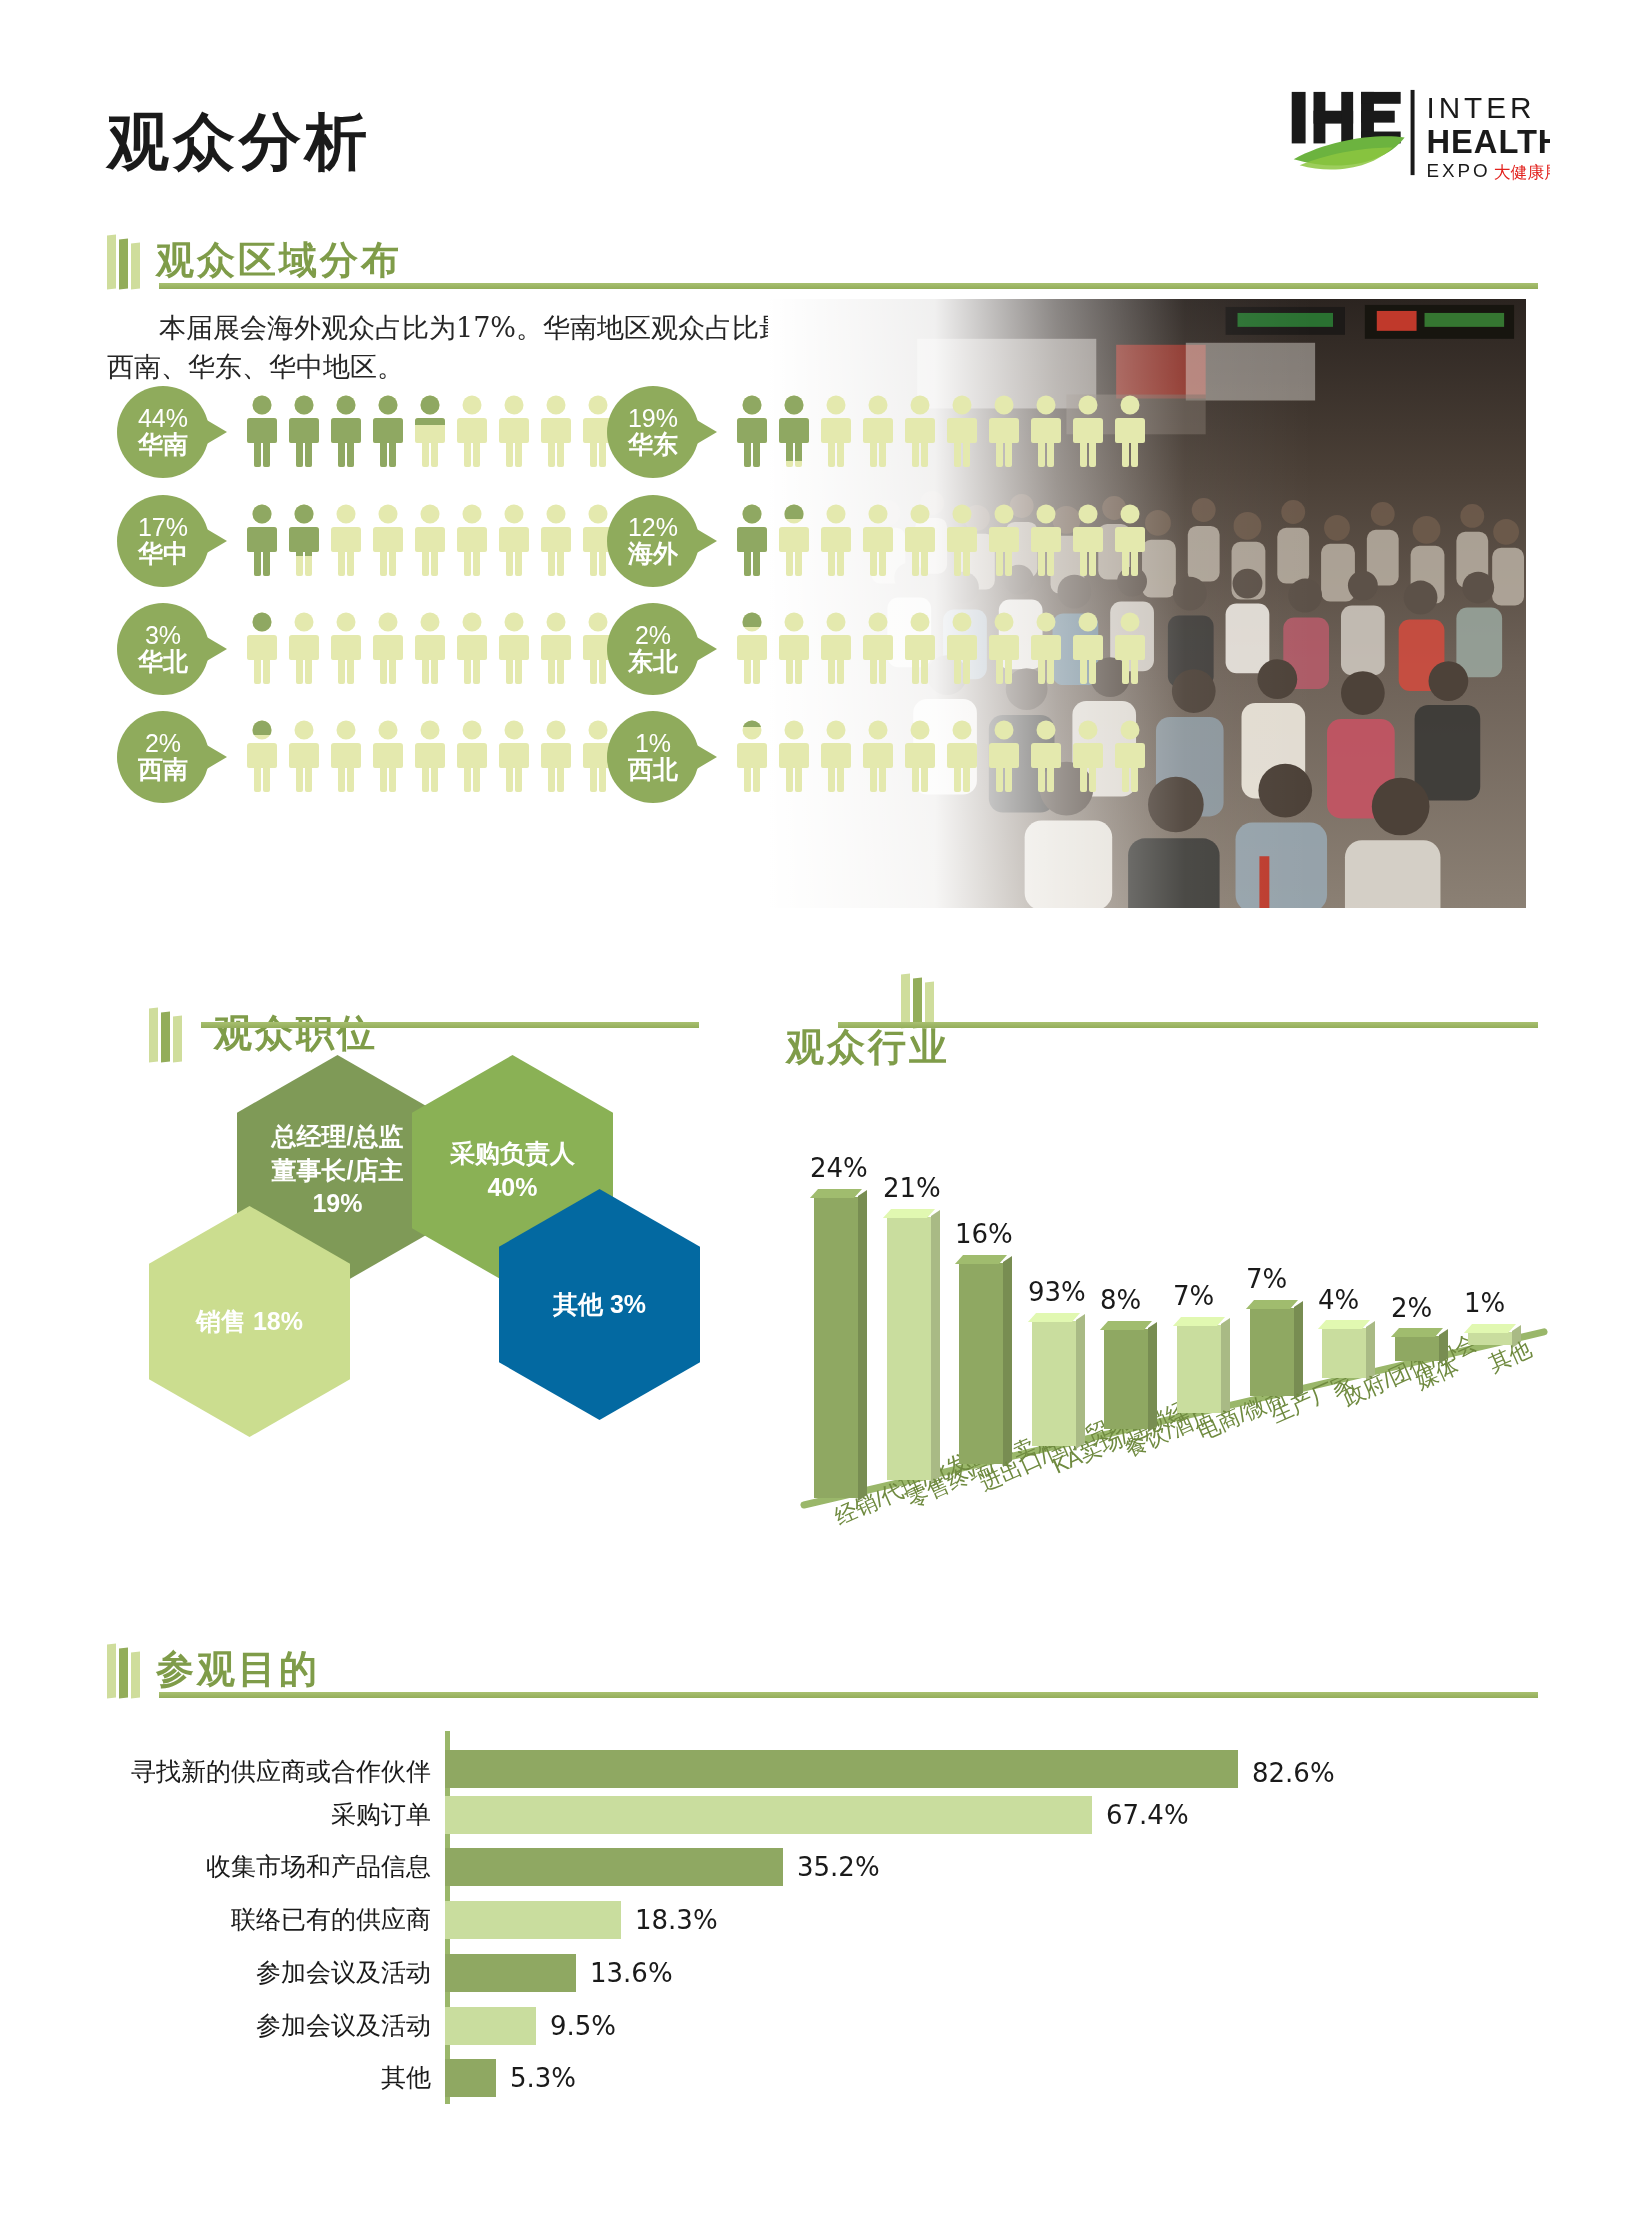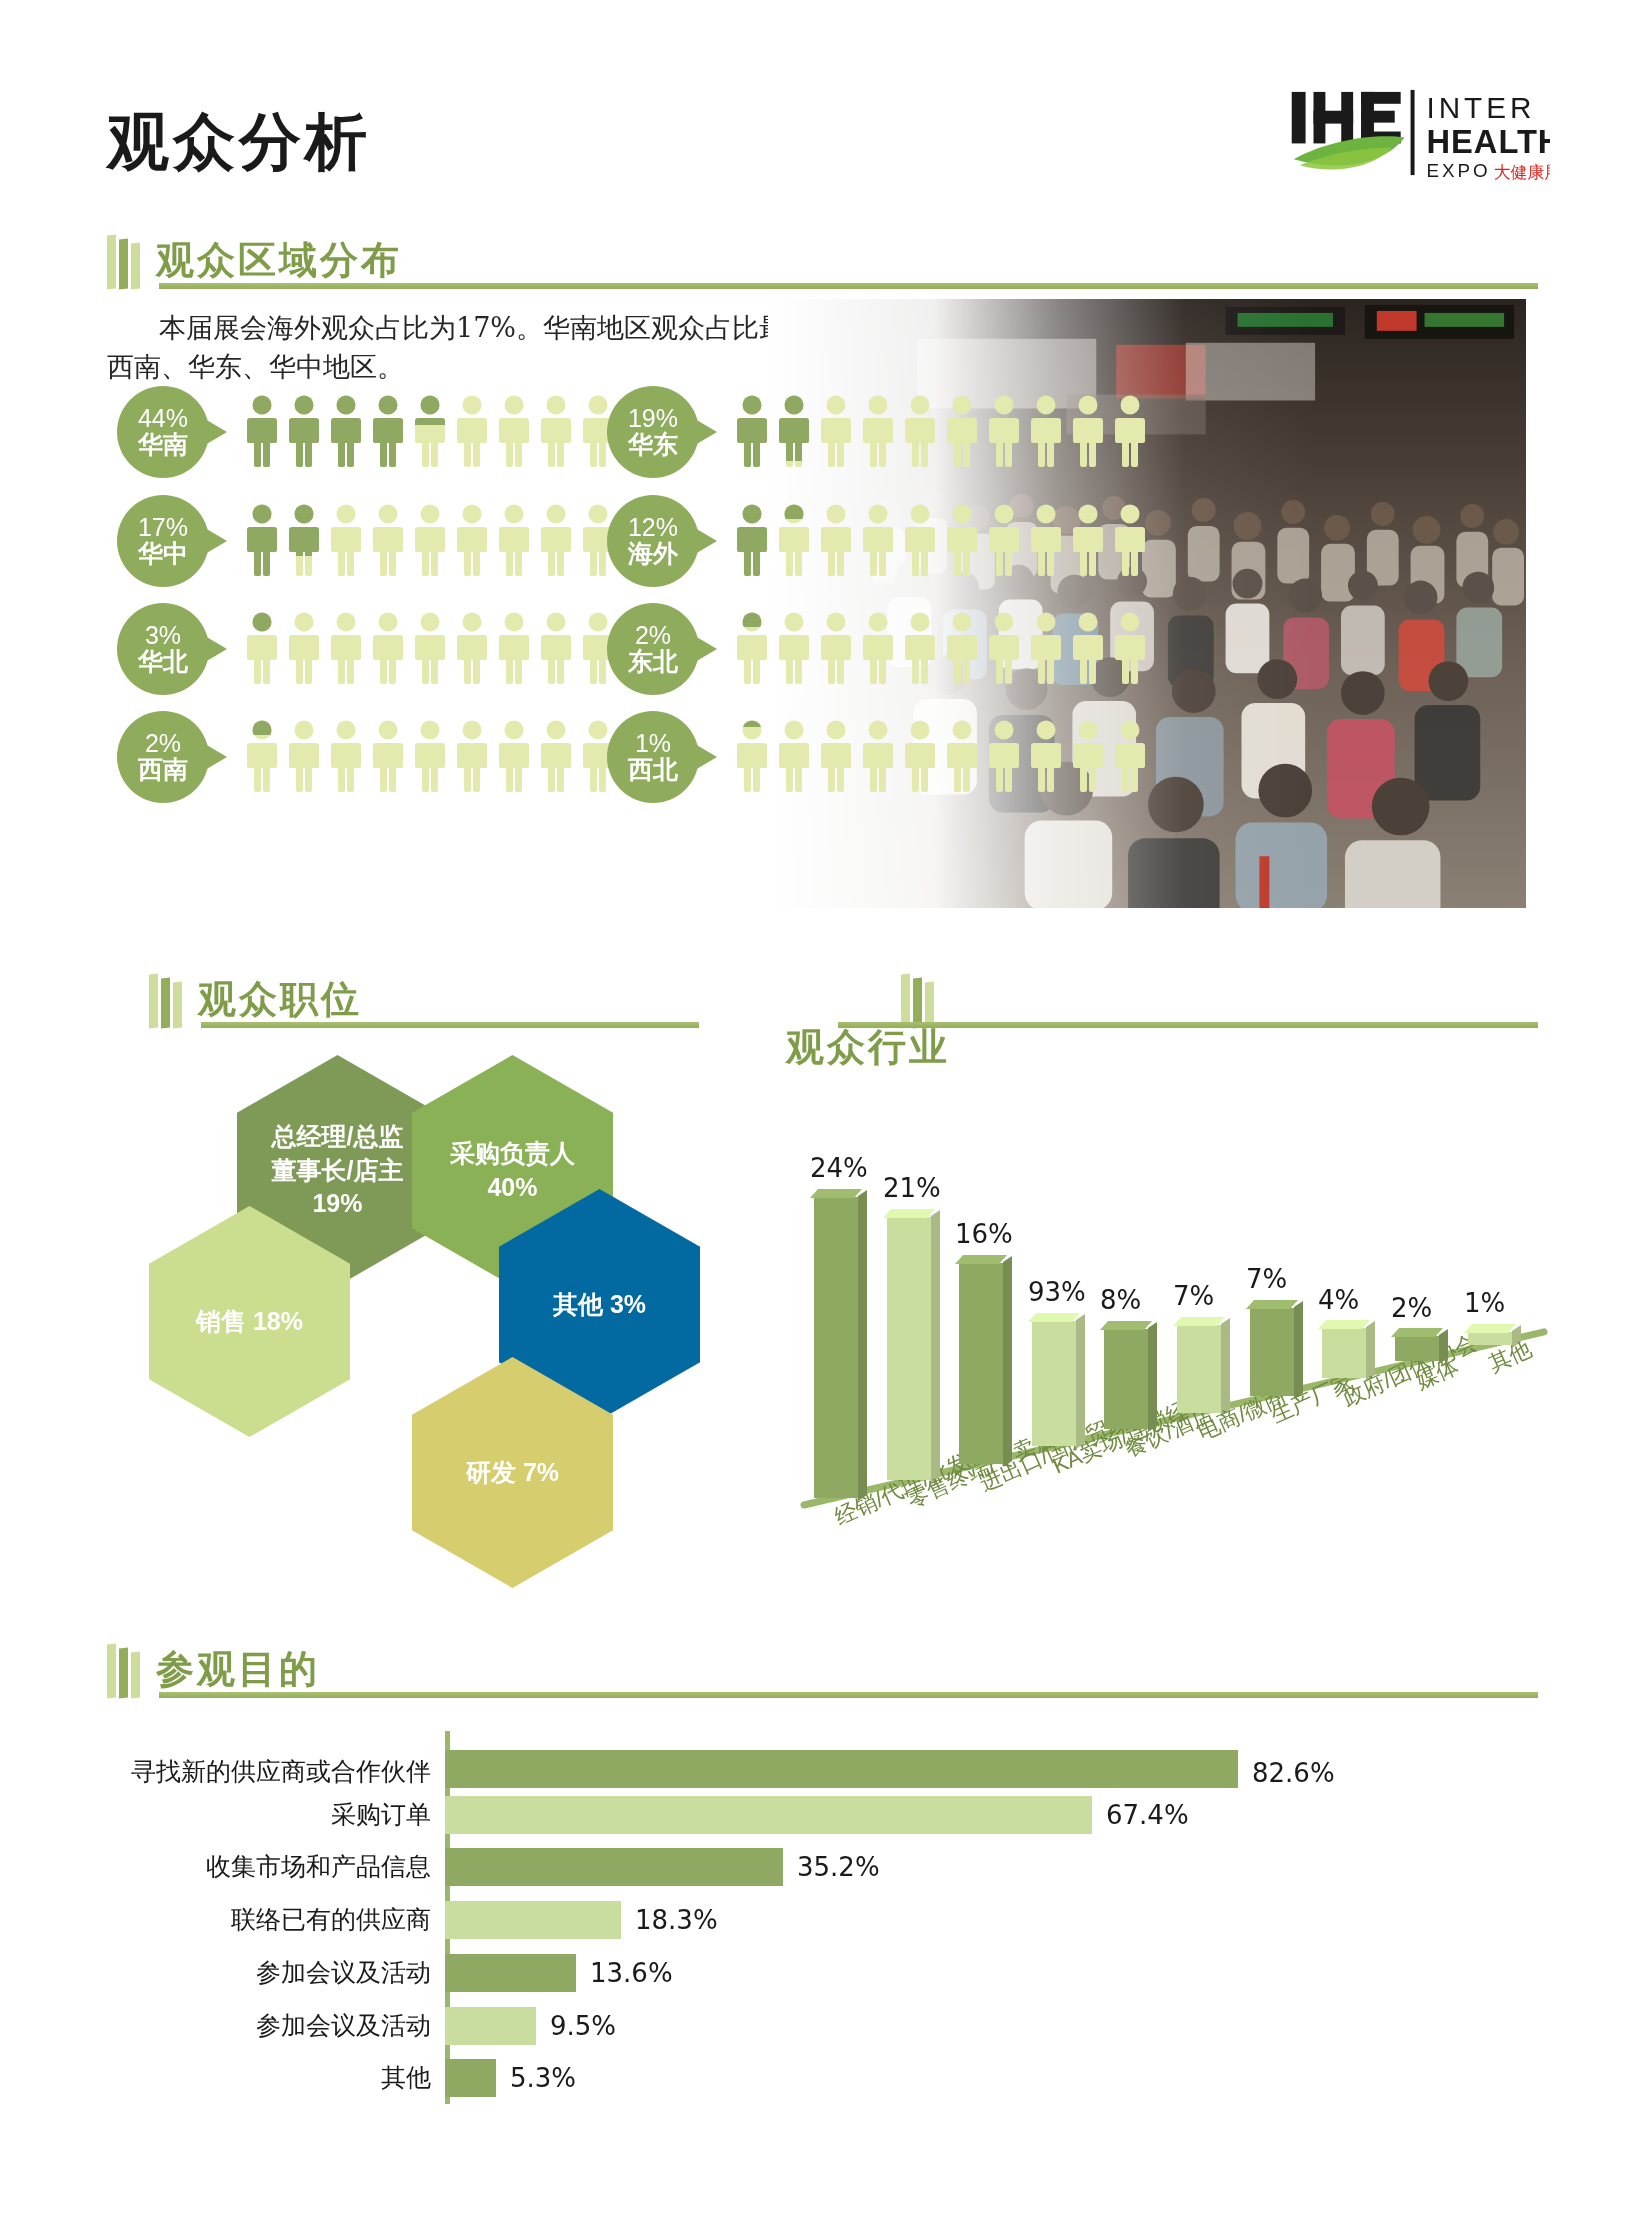--- a/index.html
+++ b/index.html
@@ -1093,21 +1093,21 @@
               <svg width="34" height="74" viewBox="0 0 34 74">
       <circle cx="17" cy="10" r="9.5" fill="#e4e9ae"></circle>
       <path d="M5 23 h24 a3 3 0 0 1 3 3 v20 a2 2 0 0 1 -2 2 h-5 v22 a2 2 0 0 1 -2 2 h-3 a2 2 0 0 1 -2 -2 v-22 h-2 v22 a2 2 0 0 1 -2 2 h-3 a2 2 0 0 1 -2 -2 v-22 h-5 a2 2 0 0 1 -2 -2 v-20 a3 3 0 0 1 3 -3 z" fill="#e4e9ae"></path>
     </svg>
             </div>
           </div>
         </div>
       </div>
     </div>
 
-  <div class="sec-head" style="left:149px; top:970px;">
+  <div class="sec-head" style="left:149px; top:1004px;gap:16px;">
     <span class="sec-marks">
         <i></i>
         <i></i>
         <i></i>
       </span>
     <span class="sec-title">观众职位</span>
   </div>
   <div class="sec-rule" style="left:201px; top:1022px; width:498px;"></div>
 
   <div class="hex-wrap" id="hexwrap">
@@ -1115,23 +1115,20 @@
         <div>总经理/总监<br>董事长/店主<br>19%</div>
       </div>
       <div class="hex" style="left: 263px; top: 0px; background: rgb(138, 177, 85);">
         <div>采购负责人<br>40%</div>
       </div>
       <div class="hex" style="left: 0px; top: 151px; background: rgb(203, 221, 143);">
         <div>销售 18%</div>
       </div>
       <div class="hex" style="left: 350px; top: 134px; background: #0369a1;">
         <div>其他 3%</div>
-      </div>
-      <div class="hex" style="left: 263px; top: 302px; background: rgb(213, 205, 110);">
-        <div>研发 7%</div>
       </div>
     </div>
 
   <div class="sec-head" style="left:786px; top:970px;flex-direction:column;">
     <span class="sec-marks">
         <i></i>
         <i></i>
         <i></i>
       </span>
     <span class="sec-title">观众行业</span>

